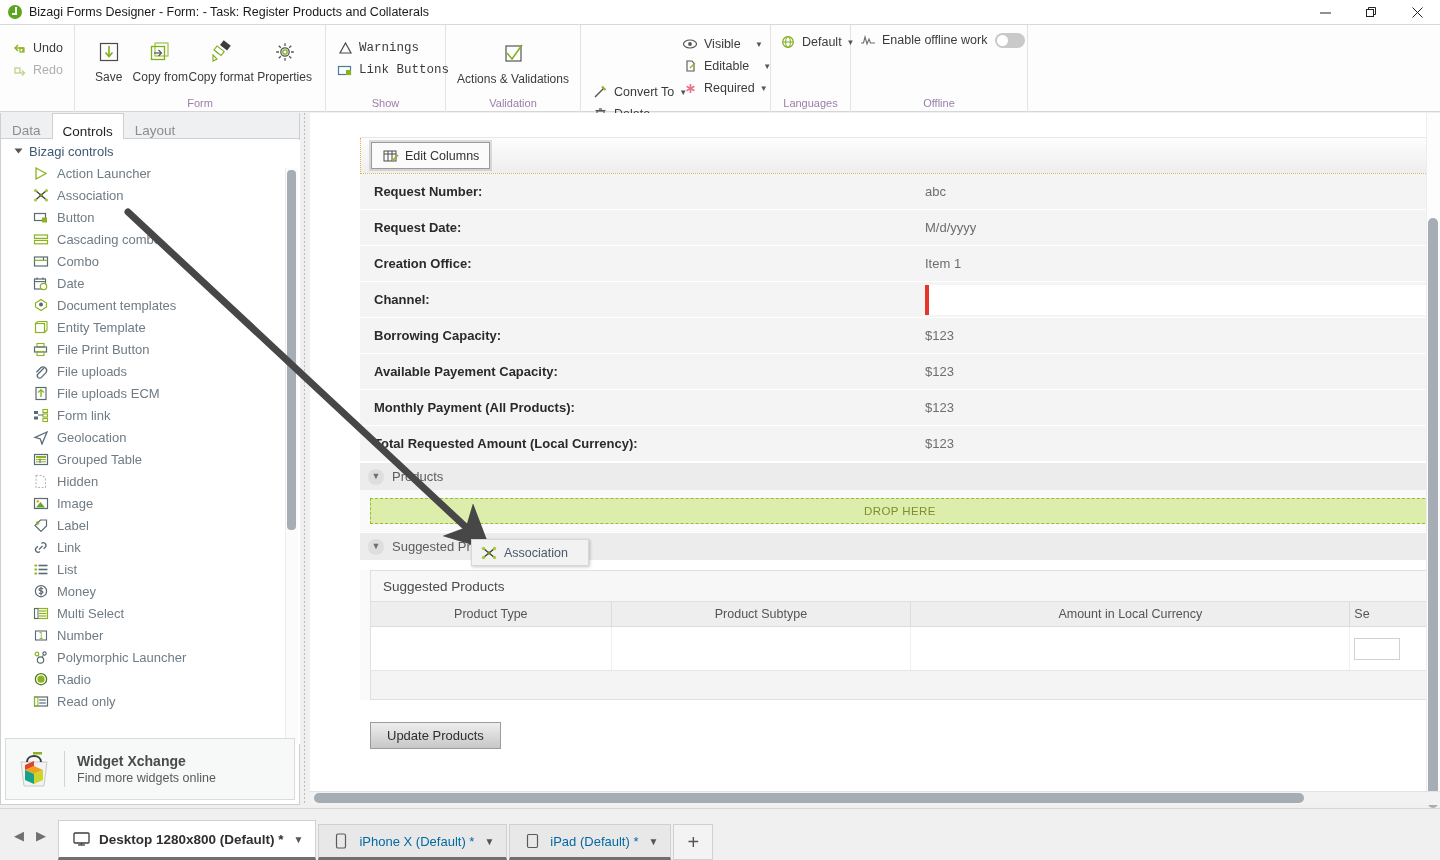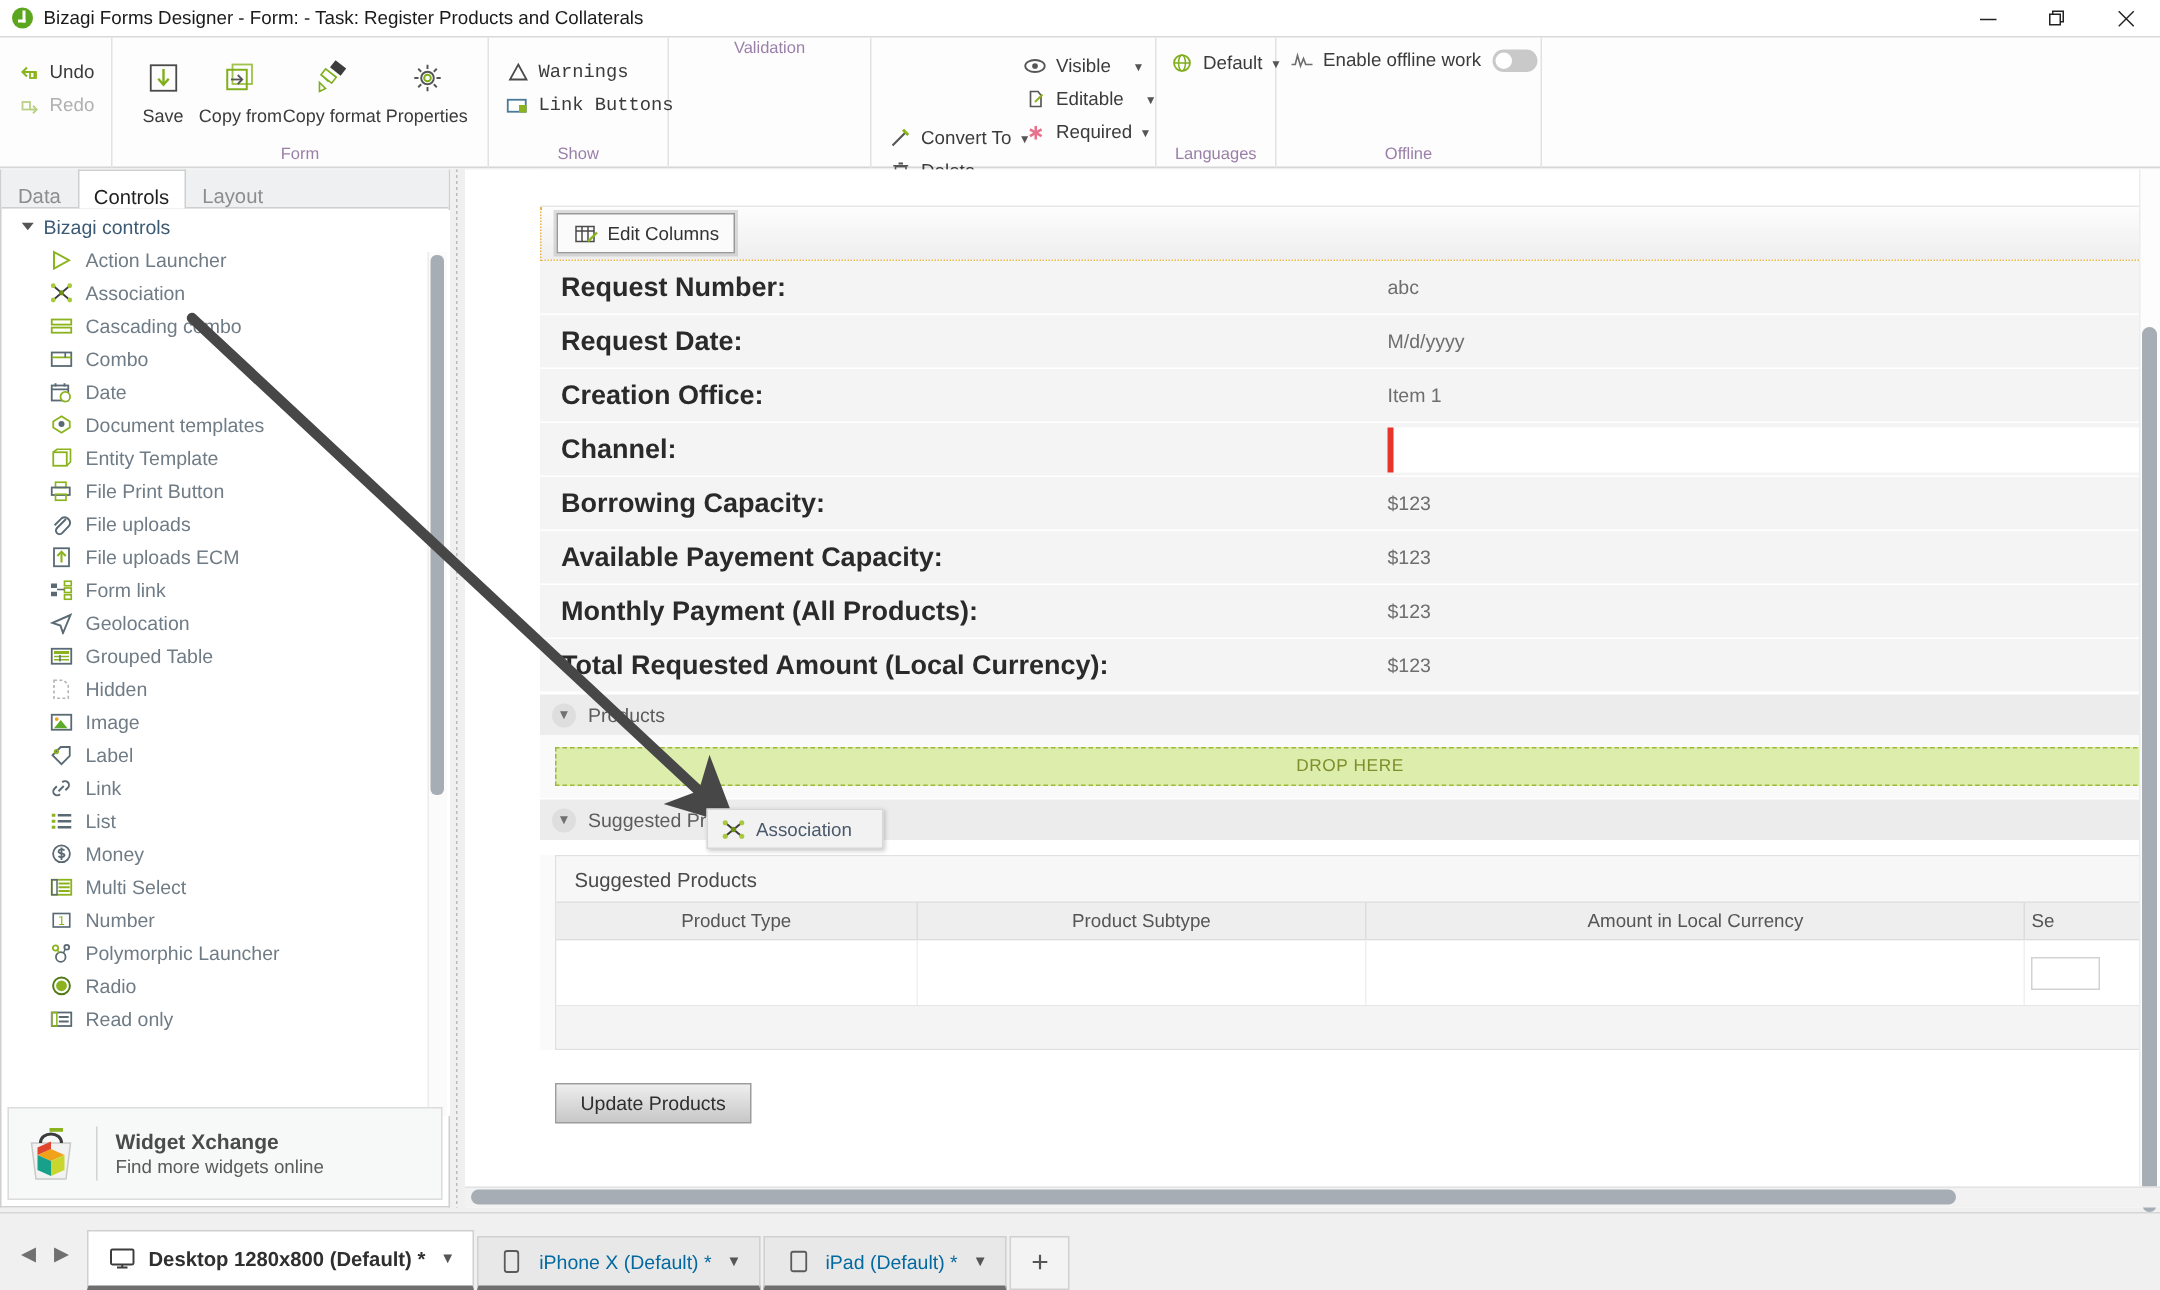--- a/index.html
+++ b/index.html
@@ -76,21 +76,21 @@
 
   .topstrip{height:25px;background:#fff;border-bottom:1px solid #e7e7e7;}
   .editcolbar{position:relative;height:36px;background:linear-gradient(to bottom,#fdfdfd,#eeeeee);
               border:1px dotted #e8b44a;border-top:none;}
   .editcols{position:absolute;left:10px;top:4px;height:27px;padding:0 10px;background:#fbfbfb;
             border:1px solid #9a9a9a;display:flex;align-items:center;font-size:12.5px;color:#333;
             box-shadow:0 0 0 2px rgba(160,160,160,.35);}
   .editcols .eic{width:17px;height:15px;margin-right:6px;display:flex;align-items:center;justify-content:center;}
 
   .frow{height:36px;display:flex;align-items:center;background:#f4f4f4;border-bottom:1px solid #ffffff;}
-  .frow .lbl{width:565px;padding-left:14px;font-size:18px;font-weight:bold;color:#2a2a2a;}
+  .frow .lbl{width:565px;padding-left:14px;font-size:13px;font-weight:bold;color:#2a2a2a;}
   .frow .val{font-size:13px;color:#6e6e6e;}
   .channelbox{margin-left:565px;height:30px;flex:1;background:#fff;border-left:4px solid #e8352c;margin-right:1px;}
 
   .sectionhdr{height:28px;background:#ececec;display:flex;align-items:center;padding-left:8px;
               border-top:1px solid #fff;}
   .chev{width:16px;height:16px;border-radius:50%;background:#dedede;display:flex;align-items:center;
         justify-content:center;margin-right:8px;color:#707070;font-size:9px;line-height:1;}
   .sectionhdr .st{font-size:13px;color:#5c5c5c;}
   .sectionbody{background:#fafafa;padding:8px 10px;}
   .drophere{height:26px;background:#dcedac;border:1px dashed #9eb838;display:flex;align-items:center;
@@ -269,20 +269,31 @@
               </svg>
             </span>
             <span>Link Buttons</span>
           </div>
         </div>
       </div>
       <div class="rgroup-title">Show</div>
     </div>
 
     <div class="rgroup" style="width:135px;">
+      <div class="rgroup-body" style="justify-content:center;padding-top:6px;">
+        <div class="bigbtn" style="width:130px;">
+          <span class="ic">
+            <svg width="30" height="30" viewBox="0 0 30 30">
+              <rect x="8" y="7" width="15" height="15" fill="none" stroke="#555" stroke-width="1.2"></rect>
+              <polyline points="9,14 14,20 24,6" fill="none" stroke="#7fae1b" stroke-width="1.5"></polyline>
+            </svg>
+          </span>
+          <span class="lb">Actions &amp; Validations</span>
+        </div>
+      </div>
       <div class="rgroup-title">Validation</div>
     </div>
 
     <div class="rgroup" style="width:190px;">
       <div class="rgroup-body" style="padding-top:4px;gap:4px;">
         <div class="stackcol" style="width:86px;margin-top:48px;">
           <div class="smbtn">
             <span class="sic">
               <svg width="14" height="14" viewBox="0 0 14 14">
                 <line x1="2" y1="12" x2="11" y2="3" stroke="#555" stroke-width="1.4"></line>
@@ -423,20 +434,29 @@
                 <line x1="2.5" y1="2.5" x2="13.5" y2="12" stroke="#3a3a3a" stroke-width="1.2"></line>
                 <line x1="13.5" y1="2.5" x2="2.5" y2="12" stroke="#3a3a3a" stroke-width="1.2"></line>
                 <circle cx="2.5" cy="2.5" r="1.6" fill="#a9c93c"></circle>
                 <circle cx="13.5" cy="2.5" r="1.6" fill="#a9c93c"></circle>
                 <circle cx="2.5" cy="12" r="1.6" fill="#a9c93c"></circle>
                 <circle cx="13.5" cy="12" r="1.6" fill="#a9c93c"></circle>
                 <circle cx="8" cy="7.2" r="1.7" fill="#6f8f17"></circle>
               </svg>
             </span>
             <span>Association</span>
+          </div>
+          <div class="ctrl-item">
+            <span class="ci">
+              <svg width="16" height="15" viewBox="0 0 16 15">
+                <rect x="1.5" y="3.5" width="11" height="7" fill="none" stroke="#5a6a75" stroke-width="1.2"></rect>
+                <rect x="9" y="7.5" width="5" height="5" fill="#8bb31d"></rect>
+              </svg>
+            </span>
+            <span>Button</span>
           </div>
           <div class="ctrl-item">
             <span class="ci">
               <svg width="16" height="15" viewBox="0 0 16 15">
                 <rect x="1.5" y="3" width="13" height="3.4" fill="none" stroke="#8bb31d" stroke-width="1.2"></rect>
                 <rect x="1.5" y="8.4" width="13" height="3.4" fill="none" stroke="#8bb31d" stroke-width="1.2"></rect>
               </svg>
             </span>
             <span>Cascading combo</span>
           </div>

